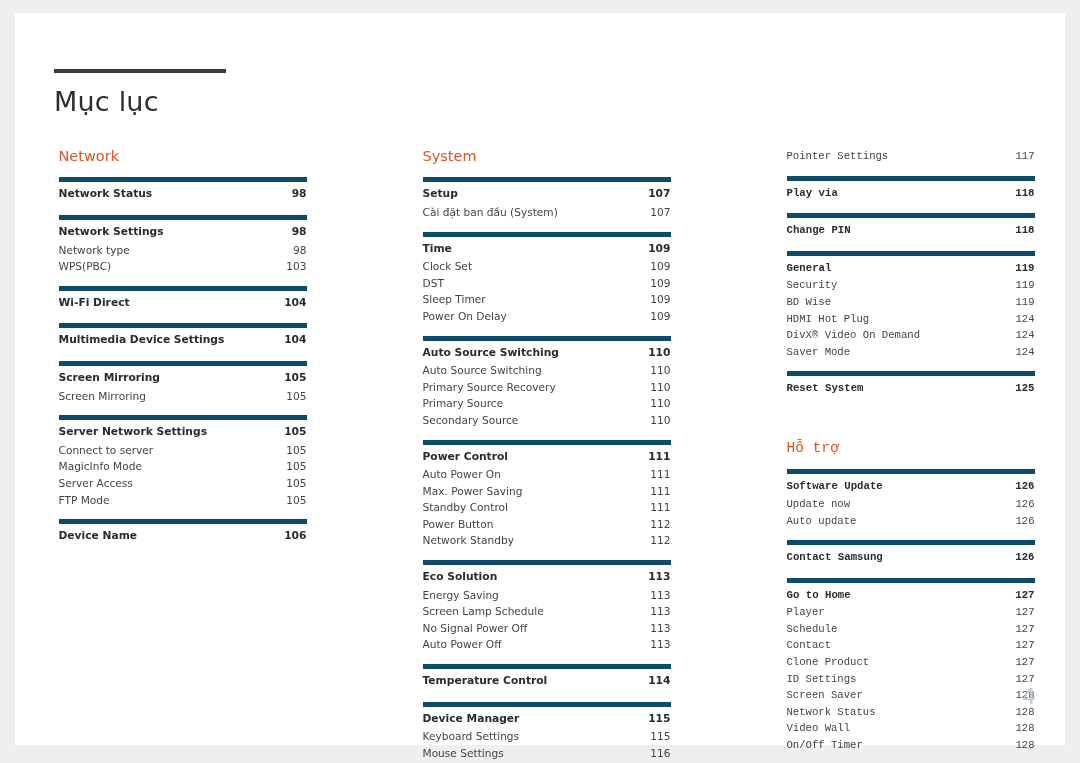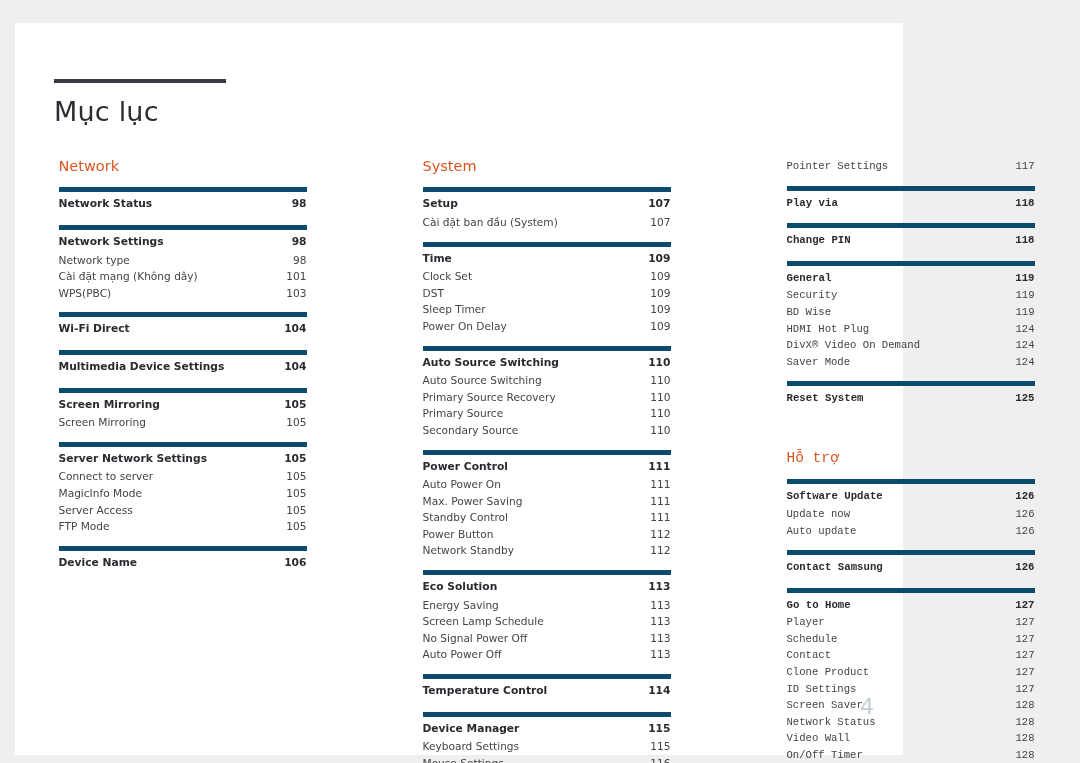--- a/index.html
+++ b/index.html
@@ -11,22 +11,22 @@
     width: 1080px;
     height: 763px;
     background: #efefef;
     font-family: "DejaVu Sans", "Liberation Sans", sans-serif;
     overflow: hidden;
   }
 
   .page {
     position: absolute;
     left: 15px;
-    top: 23px;
-    width: 888px;
+    top: 13px;
+    width: 1050px;
     height: 732px;
     background: #ffffff;
   }
 
   
   .title-block {
     position: absolute;
     left: 39px;
     top: 56px;
     width: 300px;
@@ -146,24 +146,20 @@
         <div class="group">
           <div class="row head">
             <span class="label">Network Settings</span>
             <span class="pageno">98</span>
           </div>
           <div class="row">
             <span class="label">Network type</span>
             <span class="pageno">98</span>
           </div>
           <div class="row">
-            <span class="label">Cài đặt mạng (Không dây)</span>
-            <span class="pageno">101</span>
-          </div>
-          <div class="row">
             <span class="label">WPS(PBC)</span>
             <span class="pageno">103</span>
           </div>
         </div>
         <div class="group">
           <div class="row head">
             <span class="label">Wi-Fi Direct</span>
             <span class="pageno">104</span>
           </div>
         </div>

